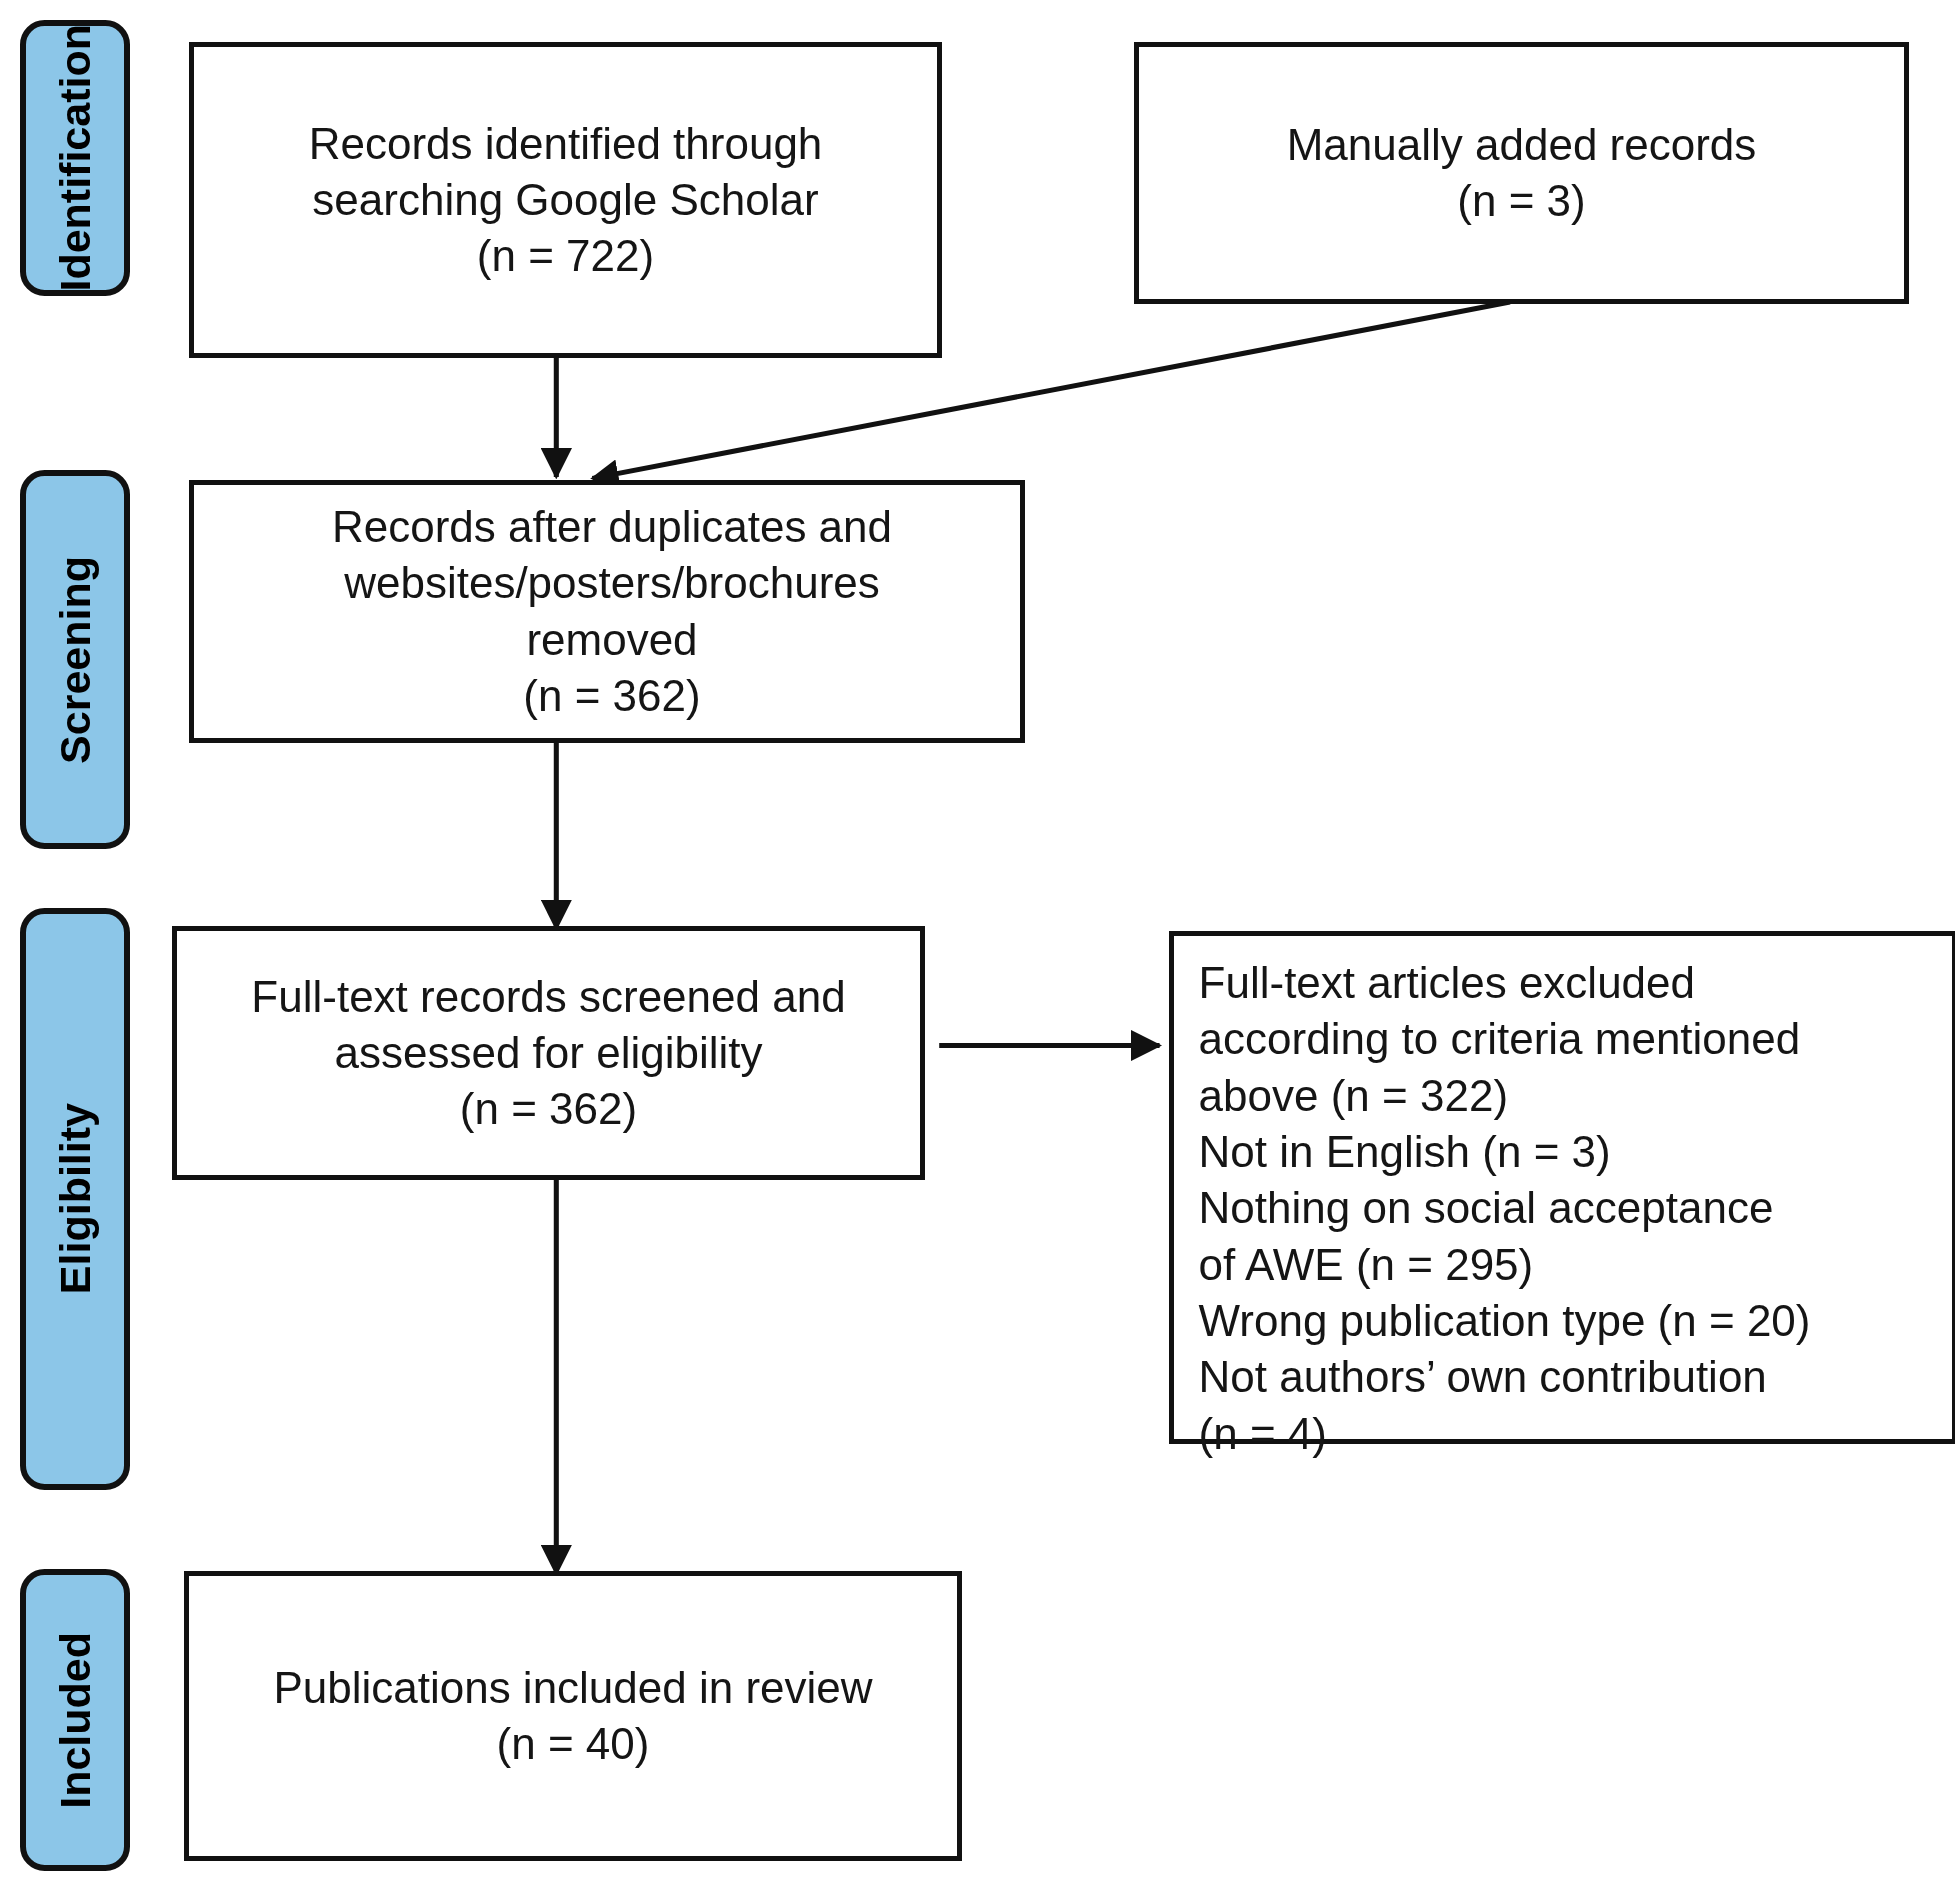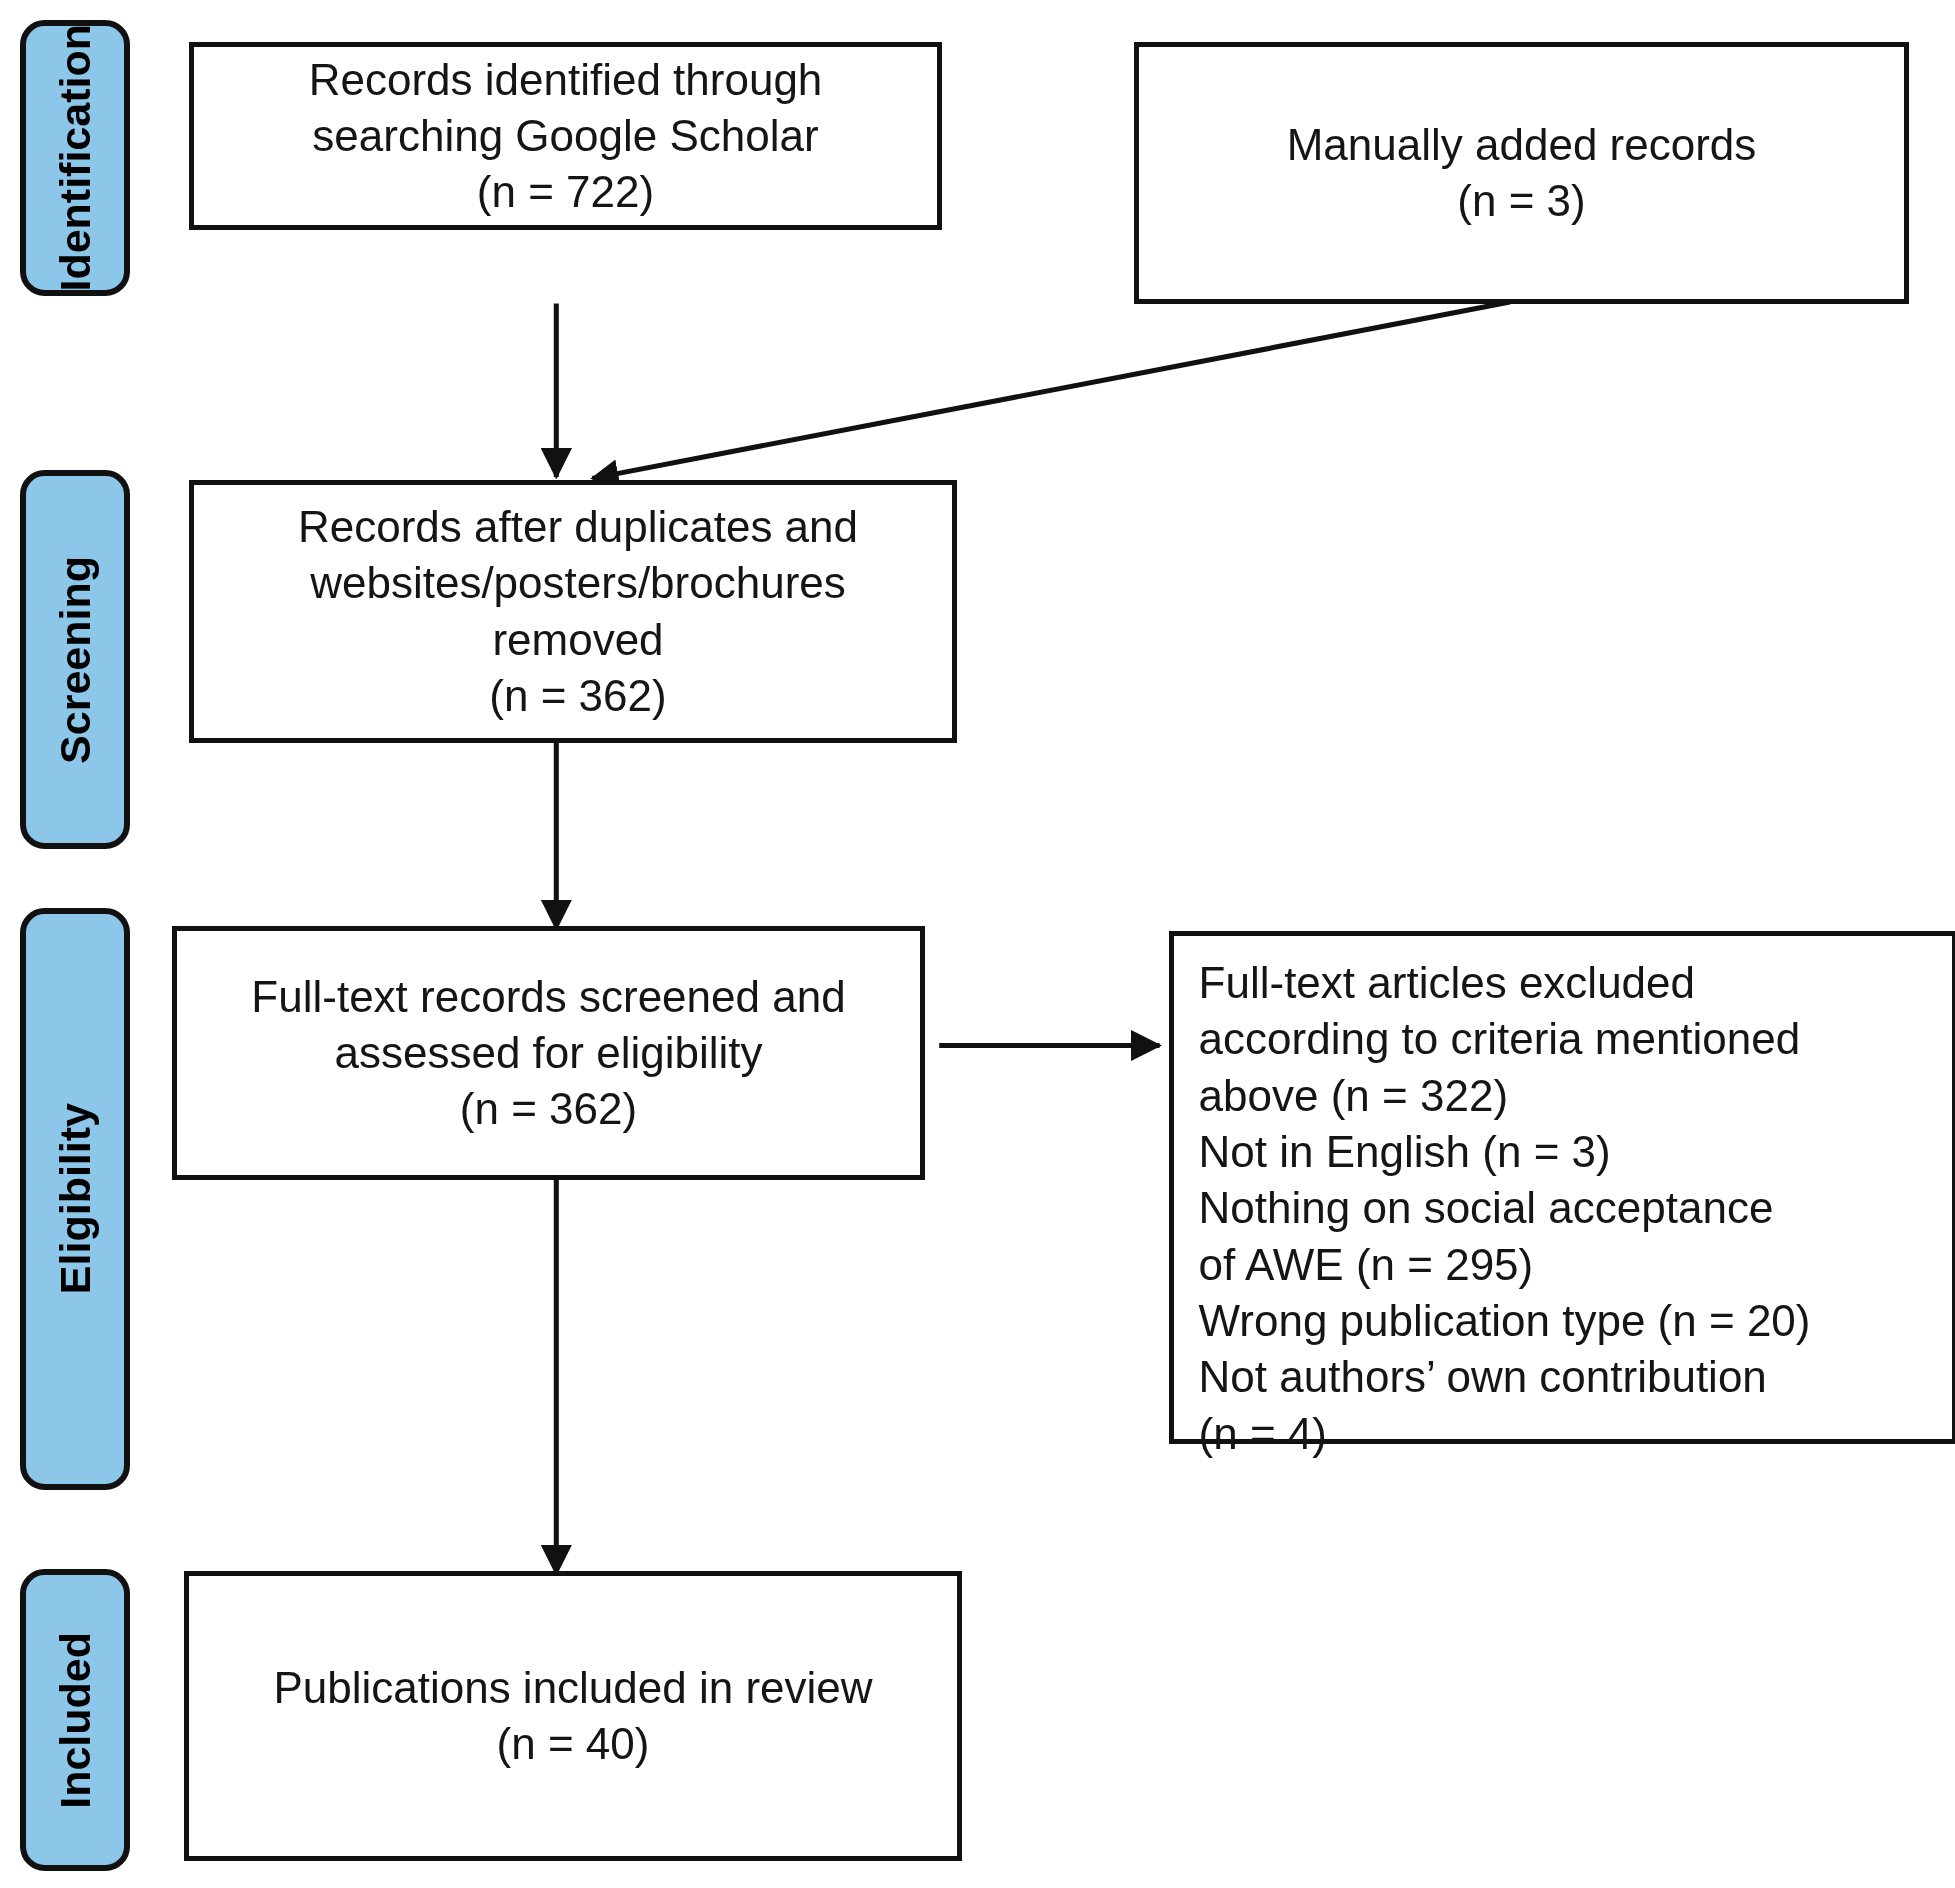--- a/index.html
+++ b/index.html
@@ -114,32 +114,32 @@
   </div>
 
   <div class="pill" style="left:20px; top:908px; width:110px; height:582px;">
     <span class="pill-label">Eligibility</span>
   </div>
 
   <div class="pill" style="left:20px; top:1569px; width:110px; height:302px;">
     <span class="pill-label">Included</span>
   </div>
 
-  <div class="box" style="left:189px; top:42px; width:753px; height:188px;">
+  <div class="box" style="left:189px; top:42px; width:753px; height:316px;">
     <div class="box-text">Records identified through
 searching Google Scholar
 (n = 722)</div>
   </div>
 
   <div class="box" style="left:1134px; top:42px; width:775px; height:262px;">
     <div class="box-text">Manually added records
 (n = 3)</div>
   </div>
 
-  <div class="box" style="left:189px; top:480px; width:768px; height:263px;padding-left:10px;">
+  <div class="box" style="left:189px; top:480px; width:836px; height:263px;padding-left:10px;">
     <div class="box-text">Records after duplicates and
 websites/posters/brochures
 removed
 (n = 362)</div>
   </div>
 
   <div class="box" style="left:172px; top:926px; width:753px; height:254px;">
     <div class="box-text">Full-text records screened and
 assessed for eligibility
 (n = 362)</div>

